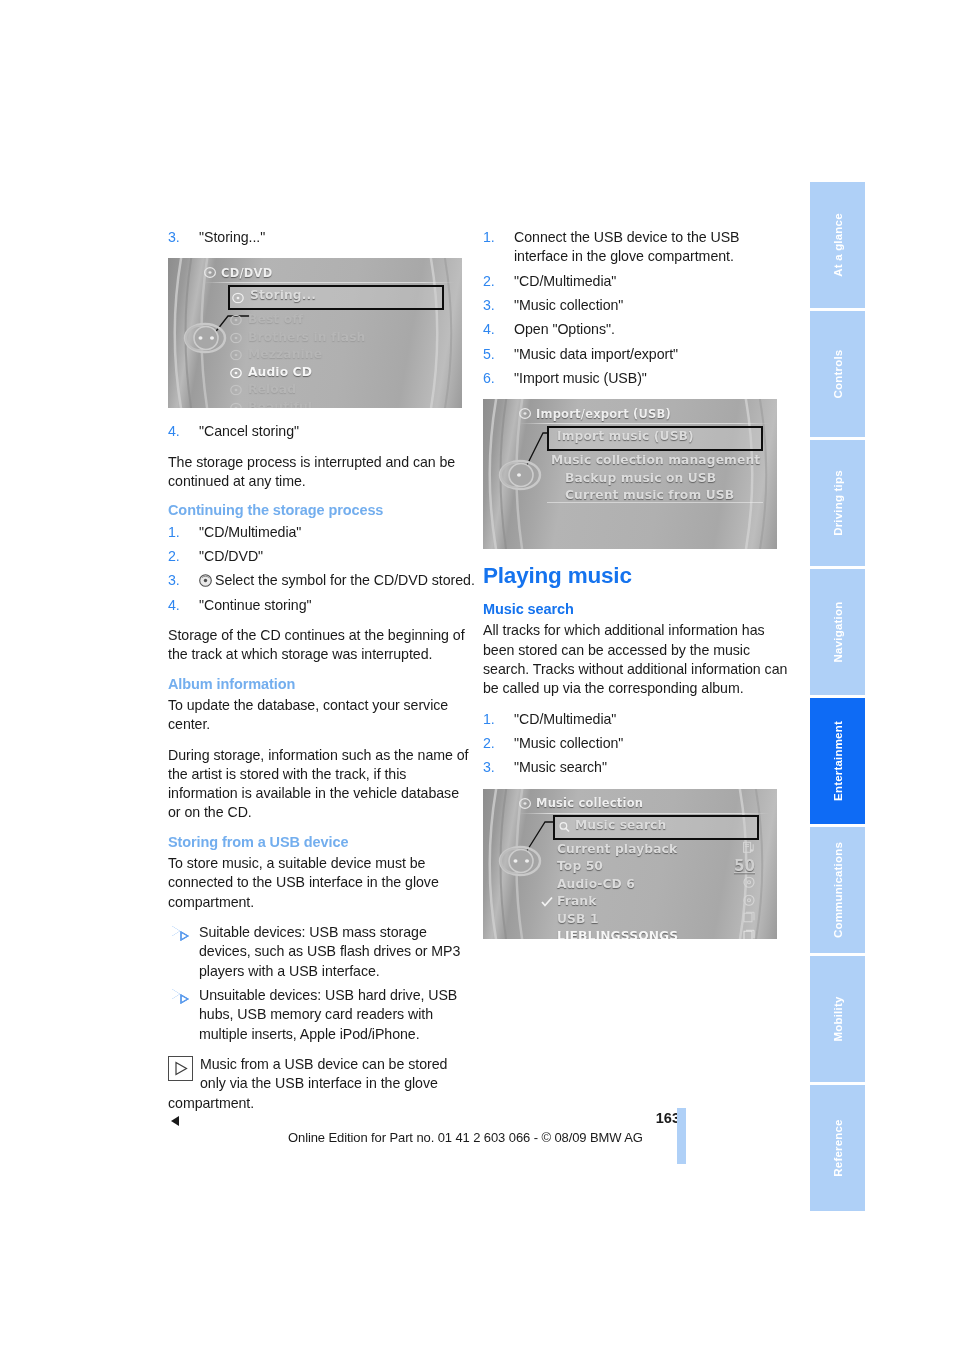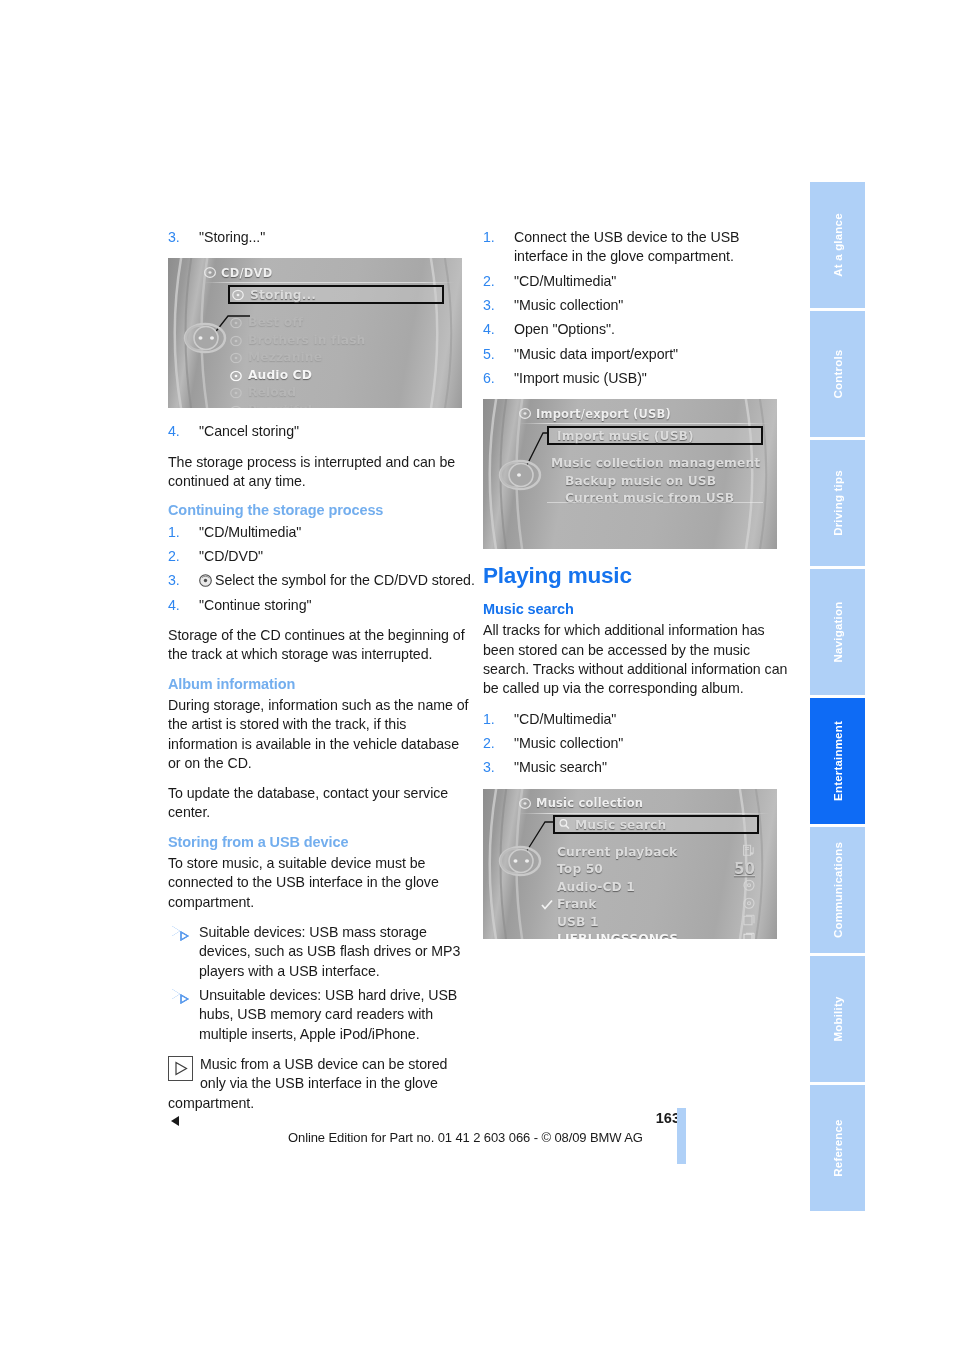--- a/index.html
+++ b/index.html
@@ -175,24 +175,24 @@
     text-shadow: 0 1px 1px rgba(70,70,70,.75);
     letter-spacing: 0.1px;
     padding-left: 20px;
     white-space: nowrap;
   }
   .shot .mi.dim   { color: #b6b6b6; text-shadow: 0 1px 1px rgba(140,140,140,.55); }
   .shot .mi.bright{ color: #f6f6f6; }
   .shot .mi.sel {
     border: 2px solid #0d0d0d;
     background: rgba(205,205,205,.42);
-    height: 19px;
+    height: 25px;
     line-height: 16px;
     box-sizing: border-box;
-    margin-bottom: 10px;
+    margin-bottom: 1px;
   }
   .shot .mi .ico {
     position: absolute;
     left: 2px; top: 50%;
     transform: translateY(-50%);
   }
   .shot .mi .right {
     position: absolute;
     right: 4px; top: 50%;
     transform: translateY(-50%);
@@ -401,22 +401,22 @@
       </li>
       <li>
         <span class="num">4.</span>
         <span>"Continue storing"</span>
       </li>
     </ol>
 
     <p class="body">Storage of the CD continues at the beginning of the track at which storage was interrupted.</p>
 
     <h2 class="h2 soft">Album information</h2>
+    <p class="body">To update the database, contact your service center.</p>
     <p class="body">During storage, information such as the name of the artist is stored with the track, if this information is available in the vehicle database or on the CD.</p>
-    <p class="body">To update the database, contact your service center.</p>
 
     <h2 class="h2 soft">Storing from a USB device</h2>
     <p class="body">To store music, a suitable device must be connected to the USB interface in the glove compartment.</p>
 
     <ul class="bullets">
       <li>
         <span class="tri">
           <svg width="9" height="10" viewBox="0 0 9 10">
               <path d="M1 1 L 8 5 L 1 9 Z" fill="none" stroke="#5E9BEA" stroke-width="1.2"></path>
             </svg>
@@ -583,21 +583,21 @@
             </svg>
           </span>
         </div>
 
         <div class="mi" style="padding-left:4px;">
           <span>Top 50</span>
           <span class="right">50</span>
         </div>
 
         <div class="mi" style="padding-left:4px;">
-          <span>Audio-CD 1</span>
+          <span>Audio-CD 6</span>
           <span class="right">
             <svg width="12" height="12" viewBox="0 0 12 12">
               <circle cx="6" cy="6" r="5" fill="none" stroke="#d6d6d6" stroke-width="1.1"></circle>
               <circle cx="6" cy="6" r="1.5" fill="none" stroke="#d6d6d6" stroke-width="1.1"></circle>
             </svg>
           </span>
         </div>
 
         <div class="mi" style="padding-left:4px;">
           <svg class="ico" style="left:-12px;" width="12" height="11" viewBox="0 0 12 11">

